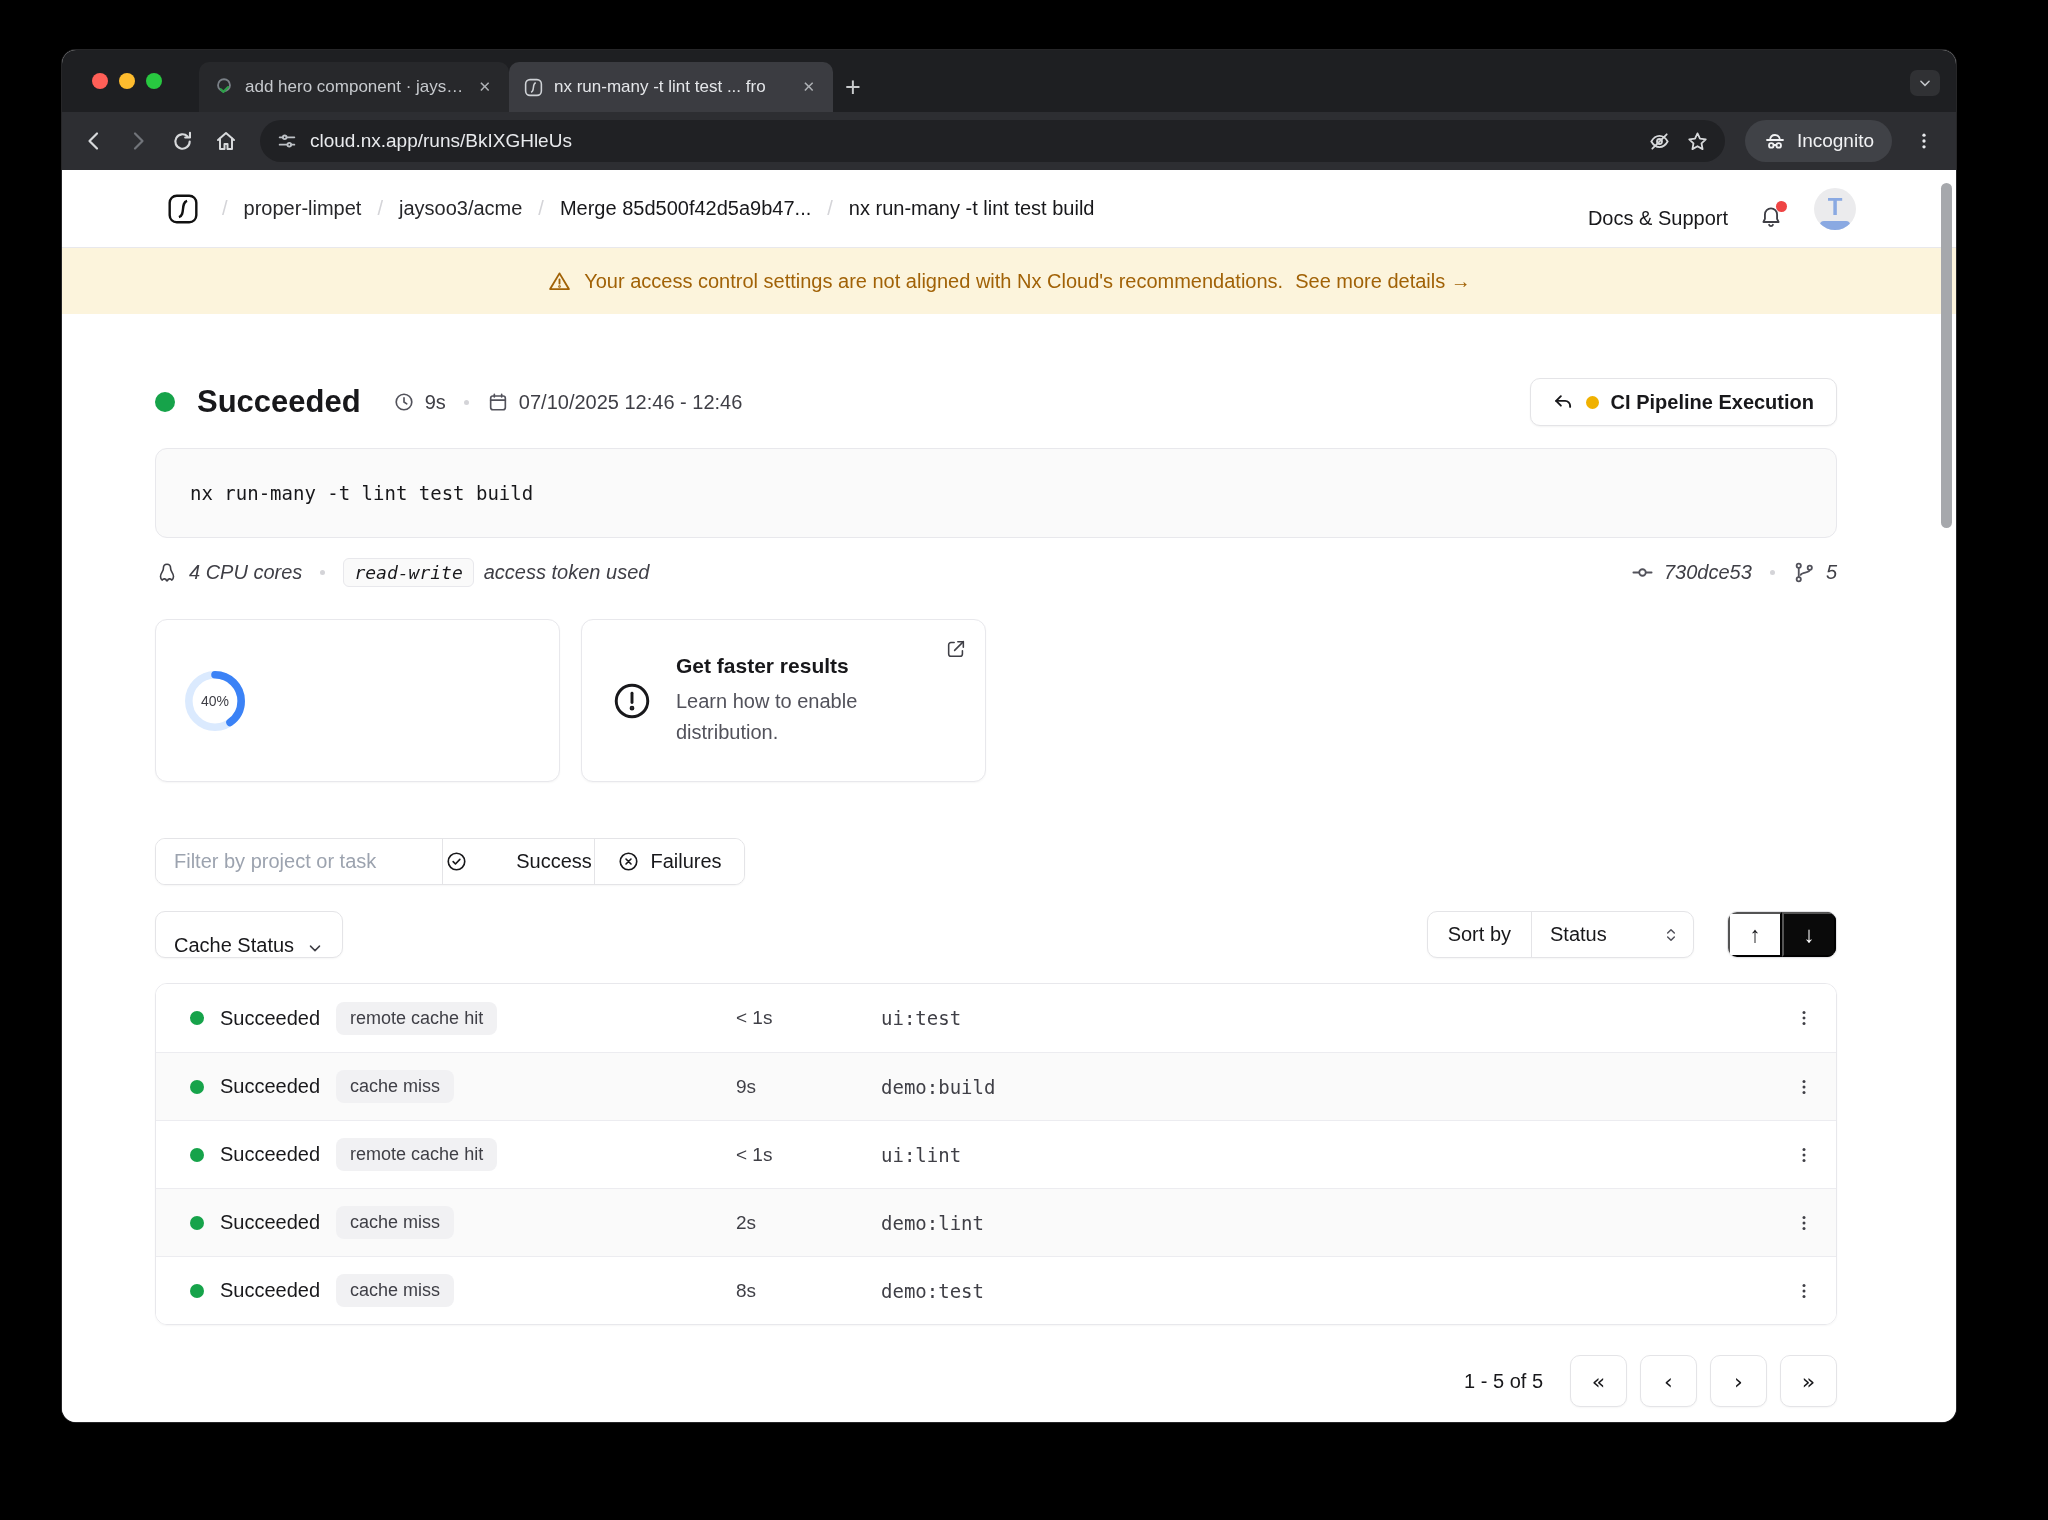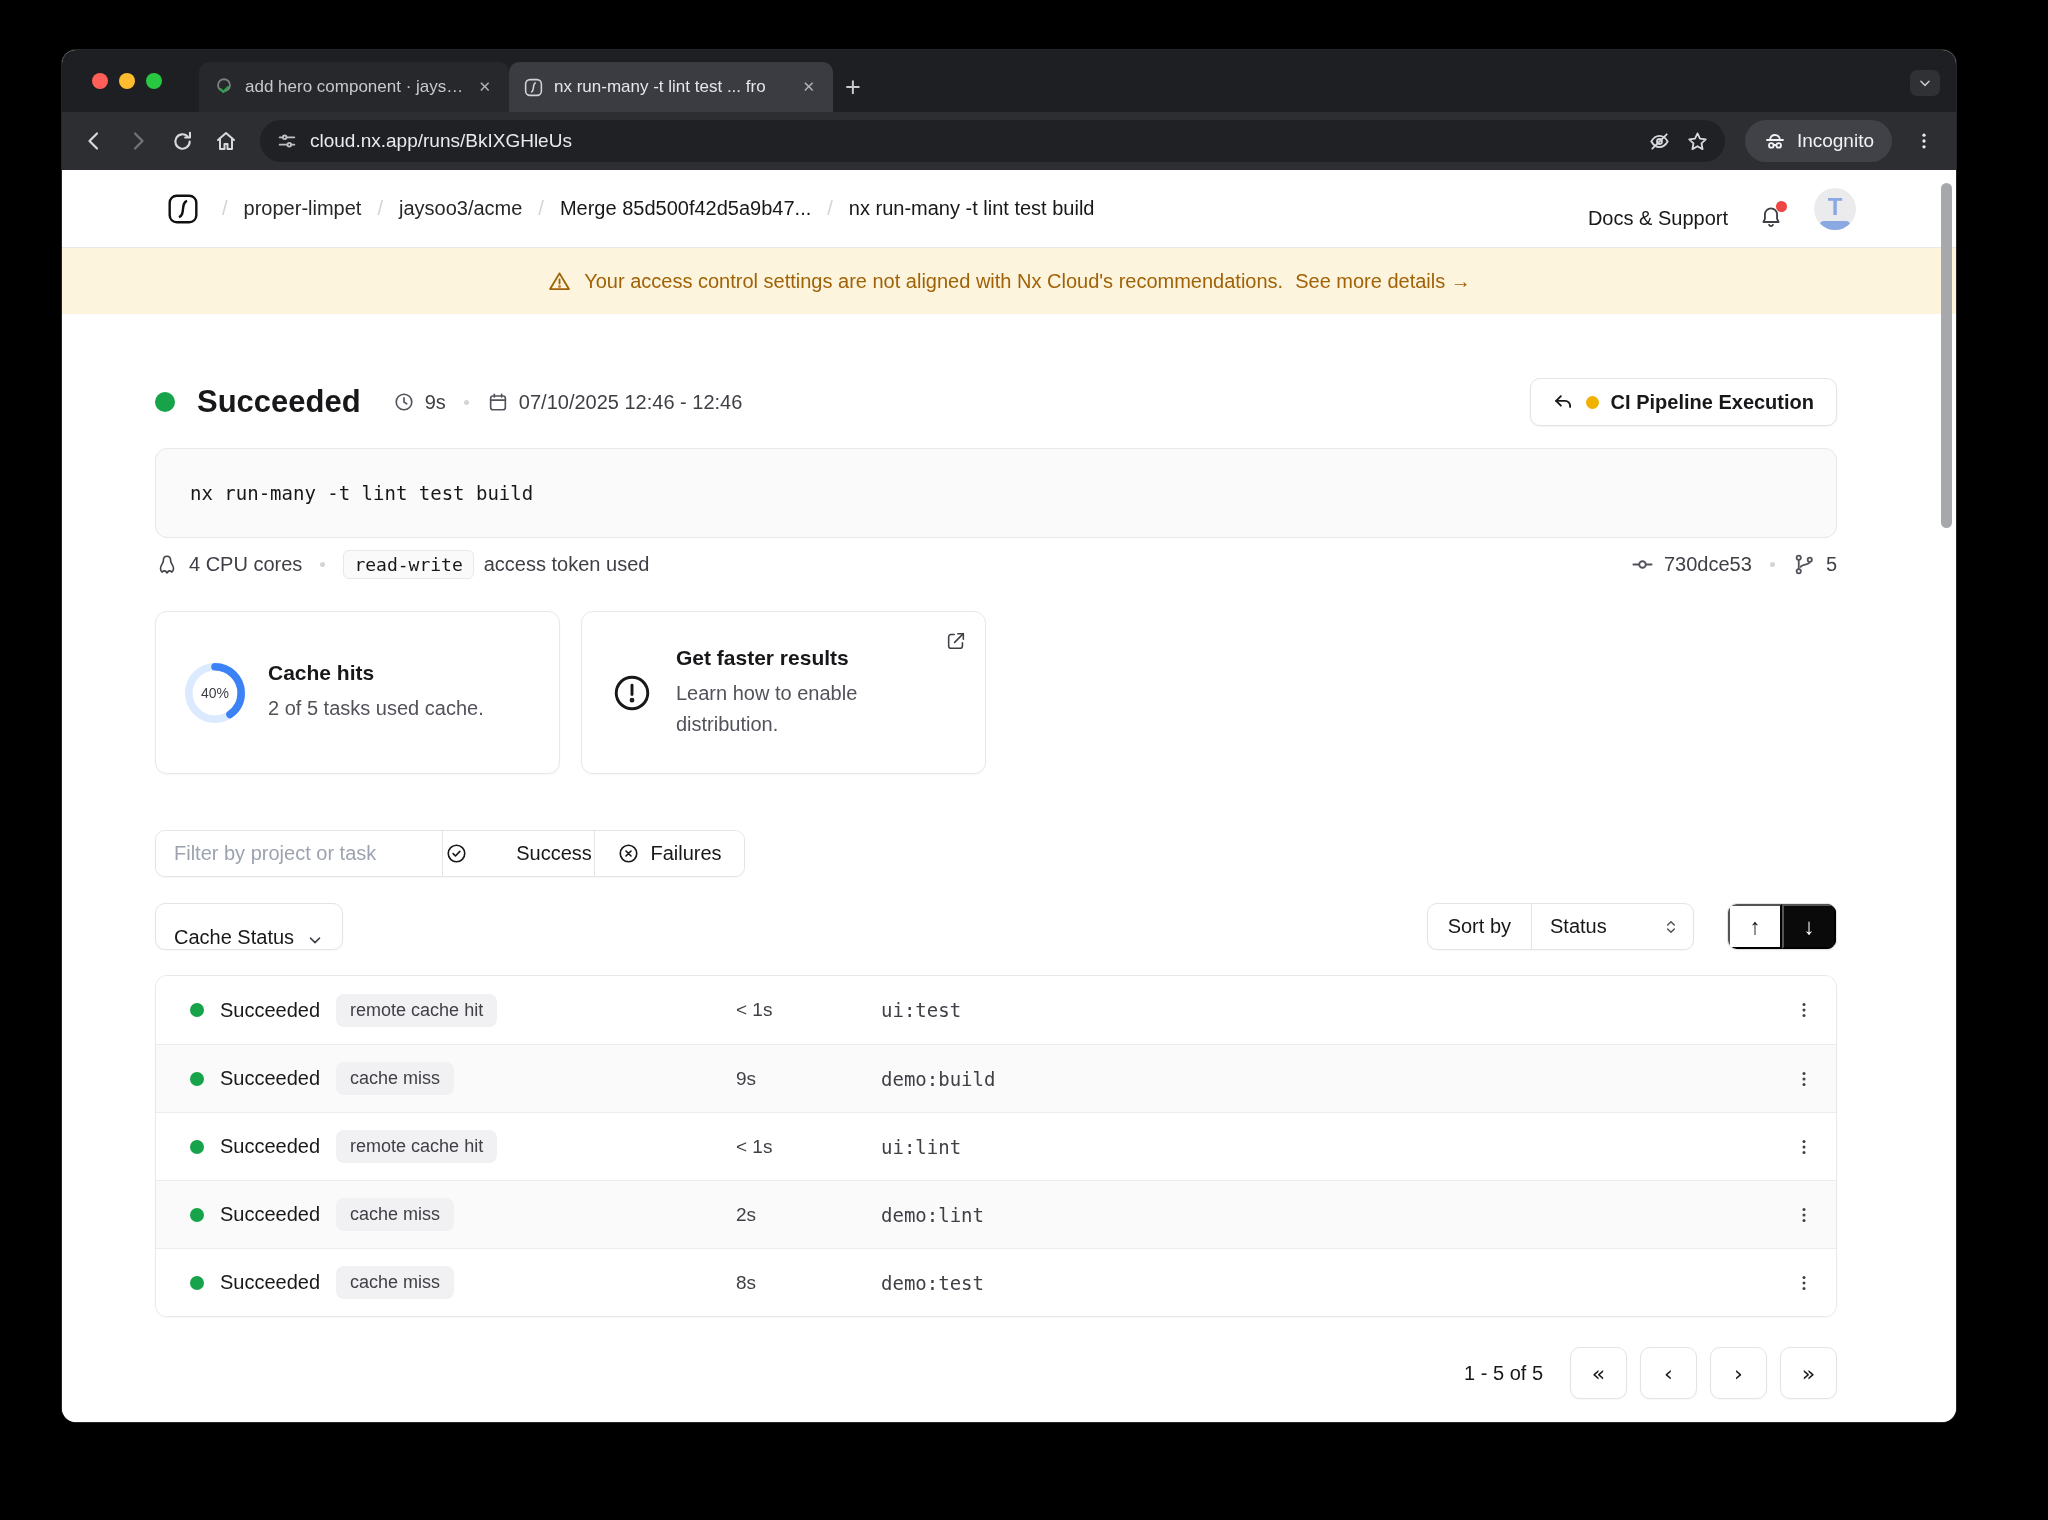--- a/index.html
+++ b/index.html
@@ -68,21 +68,21 @@
   .sep-dot { width:5px; height:5px; border-radius:50%; background:#d4d4d8; margin:0 8px; }
   .ci-btn { margin-left:auto; height:48px; display:flex; align-items:center; gap:12px; padding:0 22px;
             border:1px solid #e4e4e7; border-radius:10px; background:#fff; font-size:20px; font-weight:600;
             color:#18181b; box-shadow:0 1px 2px rgba(0,0,0,.05); }
   .ydot { width:13px; height:13px; border-radius:50%; background:var(--pending-yellow,#f0b100); }
 
   .code-block { margin-top:22px; height:90px; background:#fafafa; border:1px solid #e8e8ec; border-radius:12px;
                 display:flex; align-items:center; padding:0 34px;
                 font-family:"DejaVu Sans Mono",monospace; font-size:19px; color:#18181b; }
 
-  .meta-row { margin-top:12px; display:flex; align-items:center; gap:10px; color:#3f3f46; font-size:20px; }
+  .meta-row { margin-top:20px; display:flex; align-items:center; gap:10px; color:#3f3f46; font-size:20px;font-style:italic; }
   .token-pill { font-family:"DejaVu Sans Mono",monospace; font-size:18px; color:#18181b; background:#fafafa;
                 border:1px solid #e8e8ec; border-radius:6px; padding:3px 10px; }
   .meta-right { margin-left:auto; display:flex; align-items:center; gap:10px; }
 
   .cards-row { margin-top:32px; display:flex; gap:21px; }
   .card { width:405px; height:163px; border:1px solid #e8e8ec; border-radius:12px; background:#fff;
           box-shadow:0 1px 2px rgba(0,0,0,.04); display:flex; align-items:center; gap:22px; padding:0 28px; position:relative; }
   .card-title { font-size:21px; font-weight:600; color:#18181b; }
   .card-sub { font-size:20px; color:#52525b; margin-top:8px; line-height:1.55; }
   .donut-wrap { position:relative; width:62px; height:62px; flex:none; }
@@ -360,24 +360,20 @@
 
       <div class="cards-row">
         <div class="card">
           <div class="donut-wrap">
             <svg width="62" height="62" viewBox="0 0 36 36" fill="none">
               <circle cx="18" cy="18" r="15.2" stroke="#dbeafe" stroke-width="4.4"></circle>
               <circle cx="18" cy="18" r="15.2" stroke="var(--accent-blue,#3b82f6)" stroke-width="4.4" stroke-dasharray="38.2 95.5" stroke-linecap="round" transform="rotate(-90 18 18)"></circle>
             </svg>
             <span class="donut-label">40%</span>
           </div>
-          <div>
-            <div class="card-title">Cache hits</div>
-            <div class="card-sub">2 of 5 tasks used cache.</div>
-          </div>
         </div>
         <div class="card">
           <span class="extlink">
             <svg width="22" height="22" viewBox="0 0 24 24" fill="none" stroke="#3f3f46" stroke-width="1.7" stroke-linecap="round" stroke-linejoin="round">
                 <path d="M10 5H6.5A2.5 2.5 0 0 0 4 7.5v10A2.5 2.5 0 0 0 6.5 20h10a2.5 2.5 0 0 0 2.5-2.5V14"></path>
                 <path d="M14 4h6v6"></path>
                 <path d="M20 4l-9.5 9.5"></path>
               </svg>
           </span>
           <span>

